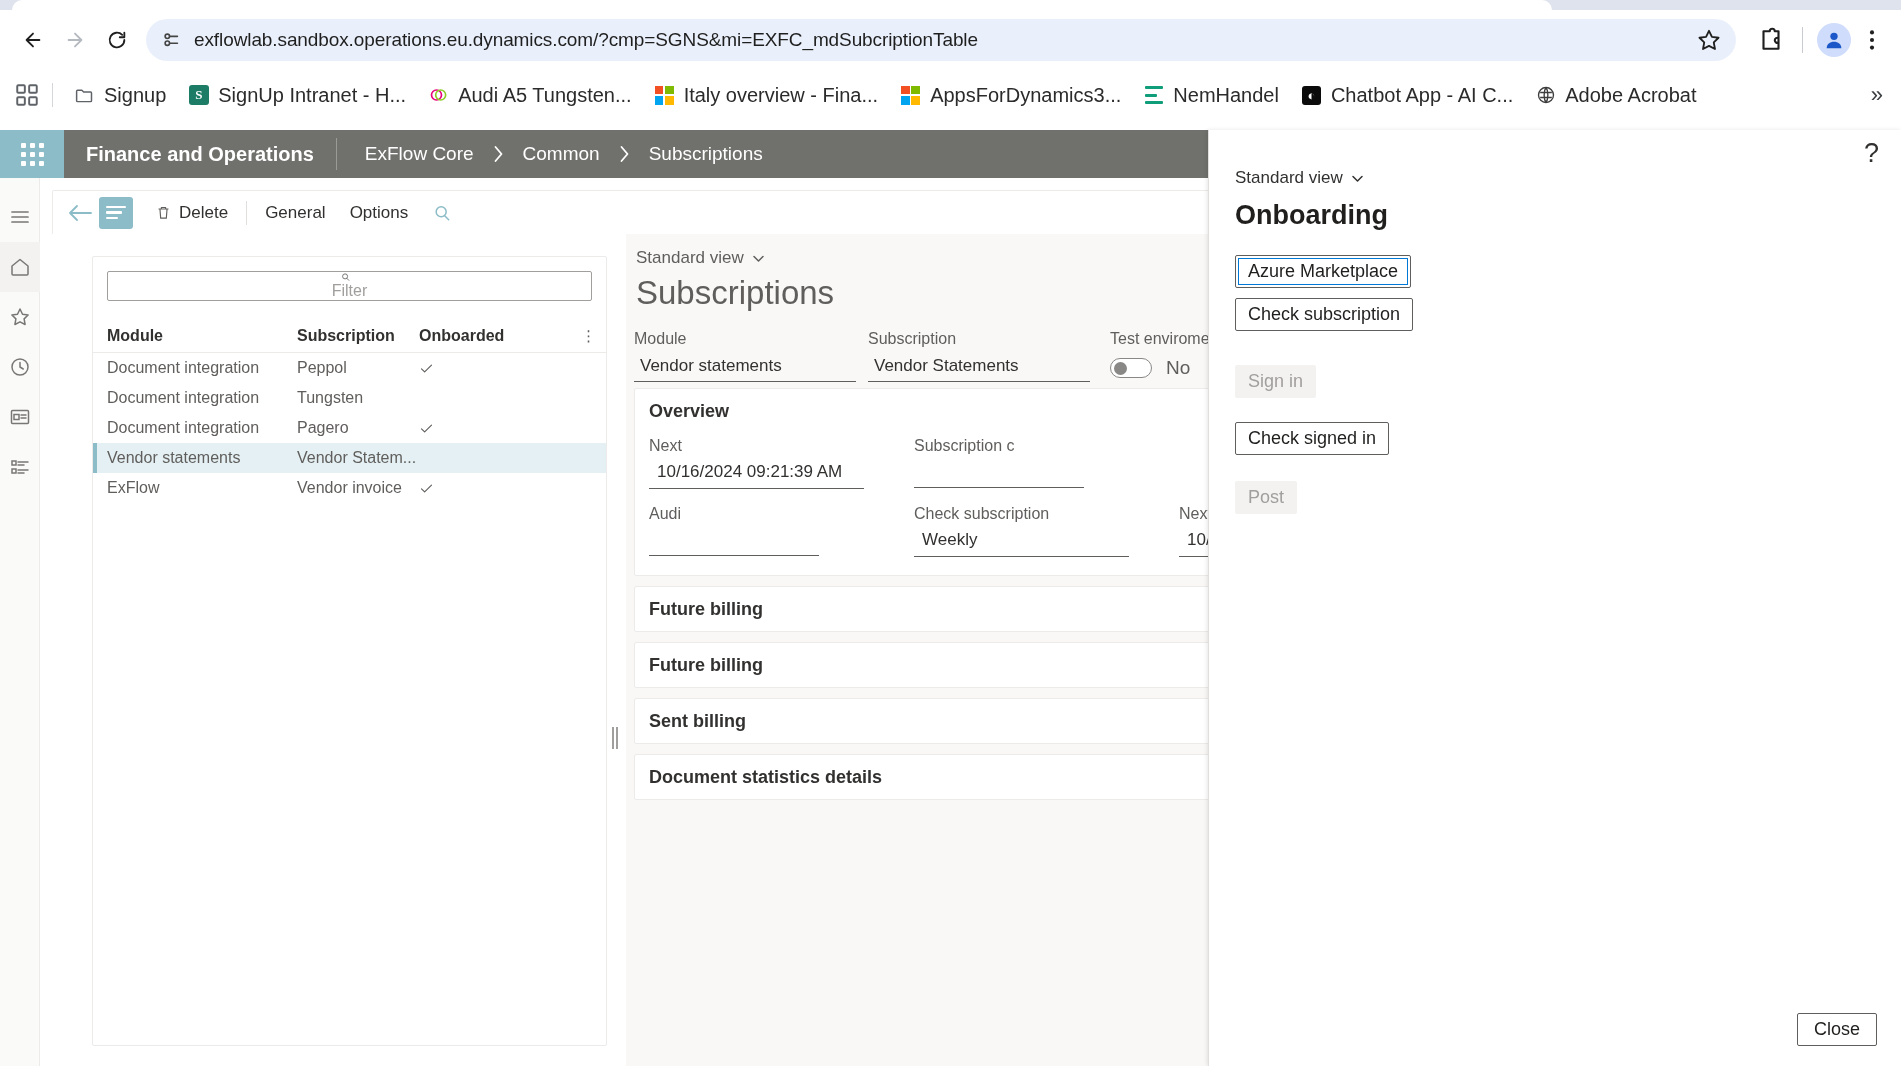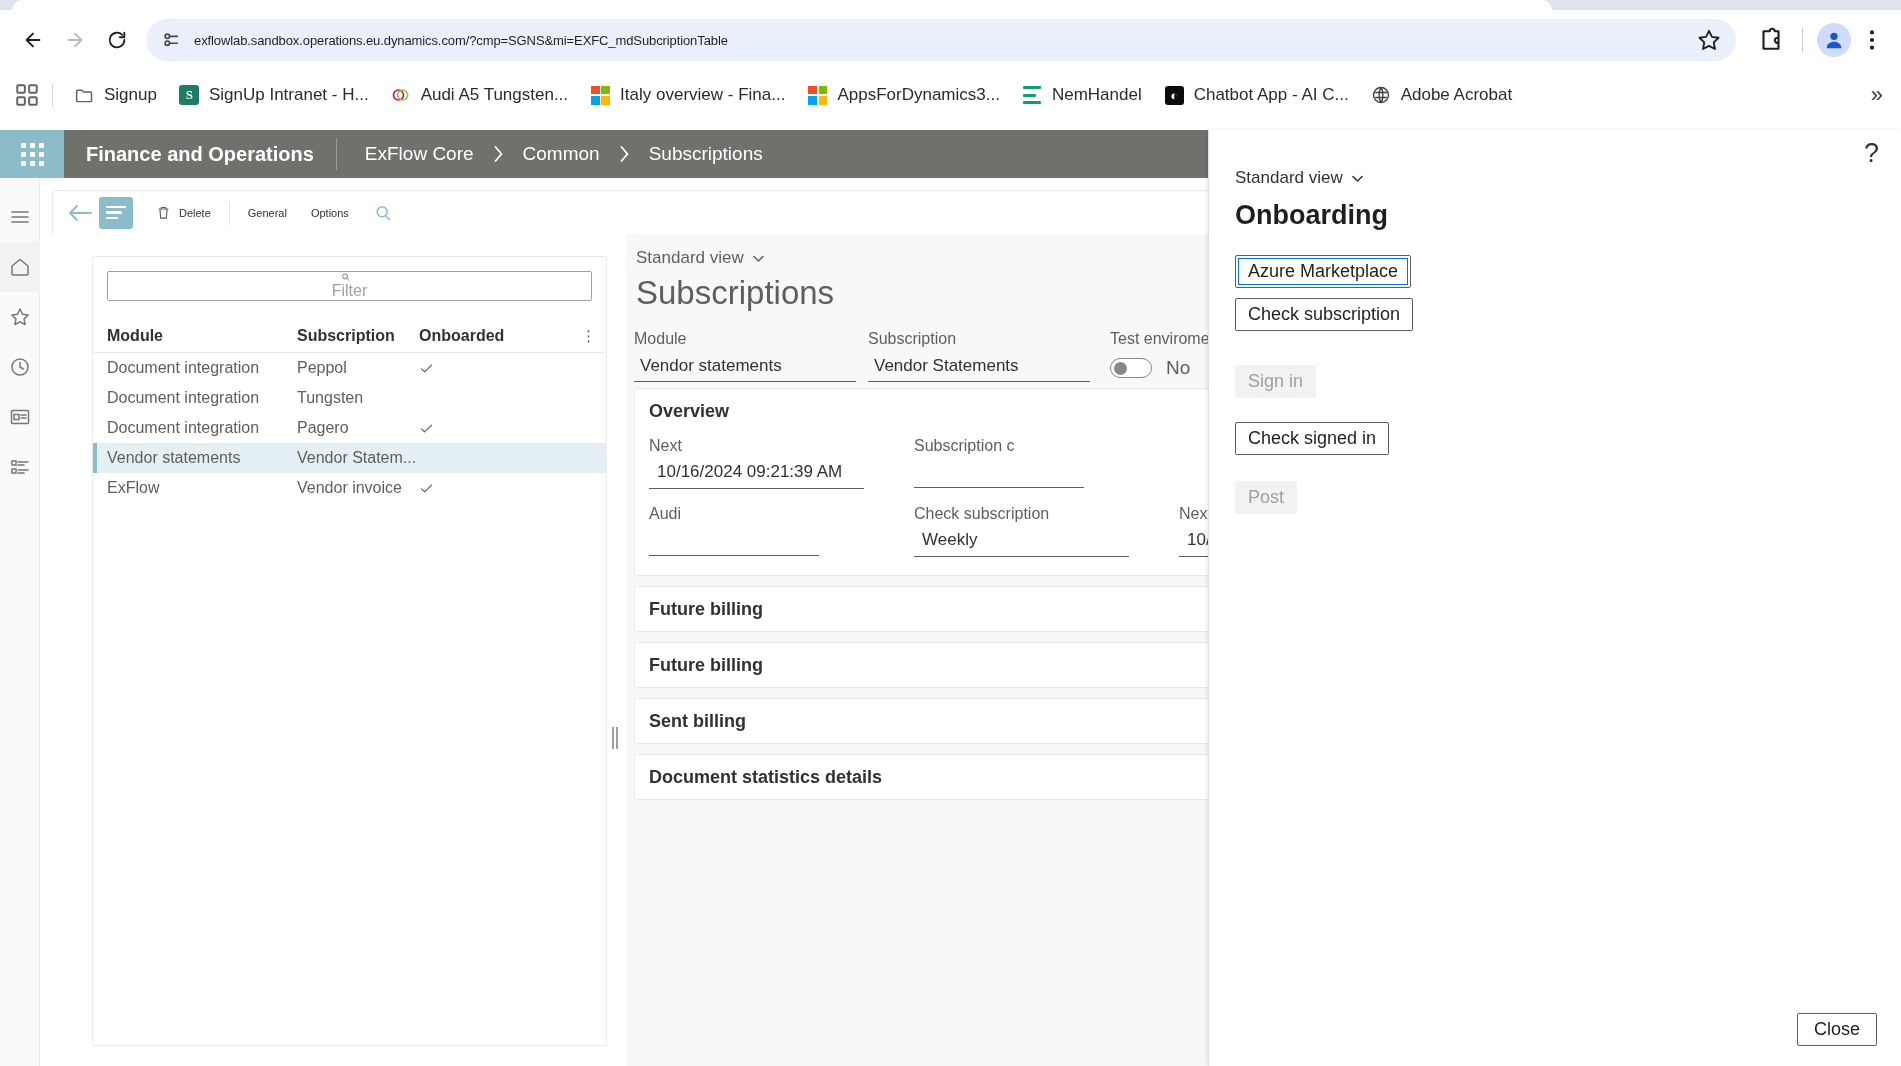--- a/index.html
+++ b/index.html
@@ -33,21 +33,21 @@
   .nav-btn.disabled { color: #b5b9c0; }
   .nav-btn svg { width: 22px; height: 22px; }
 
   .omnibox {
     flex: 1; height: 42px; margin: 0 10px 0 8px; background: #eaf0fb;
     border-radius: 21px; display: flex; align-items: center; padding: 0 14px;
     position: relative;
   }
   .omnibox .site-icon { width: 22px; height: 22px; margin-right: 12px; color: #444; flex: 0 0 auto;}
   .omnibox .url {
-    flex: 1; font-size: 13px; color: #1f1f1f; white-space: nowrap; overflow: hidden;
+    flex: 1; font-size: 19px; color: #1f1f1f; white-space: nowrap; overflow: hidden;
     letter-spacing: -0.1px;
   }
   .omnibox .star { width: 26px; height: 26px; color: #1f1f1f; flex: 0 0 auto; }
 
   .tb-icon { width: 30px; height: 30px; margin: 0 10px; color: #1f1f1f; flex: 0 0 auto; }
   .tb-sep { width: 1px; height: 26px; background: #c8cbd0; margin: 0 6px; }
   .avatar-btn {
     width: 34px; height: 34px; border-radius: 50%; background: #cfdcfb;
     display: flex; align-items: center; justify-content: center; margin: 0 8px;
   }
@@ -59,21 +59,21 @@
     height: 50px; display: flex; align-items: center; padding: 0 14px;
     background: #fff; position: relative;
   }
   .bm-apps { width: 26px; height: 26px; color: #5f6368; margin-right: 12px; }
   .bm-sep { width: 1px; height: 24px; background: #d4d6da; margin-right: 12px; }
   .bm {
     display: flex; align-items: center; height: 34px; padding: 0 9px;
     border-radius: 6px; margin-right: 4px; cursor: default;
   }
   .bm .bm-ico { width: 21px; height: 21px; margin-right: 9px; flex: 0 0 auto; display:flex; align-items:center; justify-content:center;}
-  .bm .bm-label { font-size: 17px; color: #2b2b2b; white-space: nowrap; }
+  .bm .bm-label { font-size: 20px; color: #2b2b2b; white-space: nowrap; }
   .bm-overflow {
     position: absolute; right: 18px; font-size: 22px; color: #3c4043;
   }
 
   
   .ms-logo { width: 19px; height: 19px; display: grid; grid-template-columns: 1fr 1fr; grid-template-rows: 1fr 1fr; gap: 1.5px; }
   .ms-logo i { display: block; }
   .ms-logo i:nth-child(1){ background:#f25022; }
   .ms-logo i:nth-child(2){ background:#7fba00; }
   .ms-logo i:nth-child(3){ background:#00a4ef; }
@@ -148,21 +148,21 @@
   .ap-back svg { width:26px;height:22px; }
   .ap-grid-btn {
     width: 34px; height: 32px; background: #8bbcc7; border-radius: 3px;
     display:flex;align-items:center;justify-content:center; margin-right: 10px;
   }
   .ap-grid-btn .lines { width: 20px; display:flex;flex-direction:column;gap:3px; }
   .ap-grid-btn .lines i { height:2.5px;background:#fff;display:block;border-radius:1px; }
   .ap-grid-btn .lines i:nth-child(2){ width:80%; }
   .ap-grid-btn .lines i:nth-child(3){ width:60%; }
   .ap-item {
-    display:flex; align-items:center; font-size:11px; color:#323130;
+    display:flex; align-items:center; font-size:17px; color:#323130;
     padding: 0 12px; height: 32px; white-space: nowrap;
   }
   .ap-item svg { width:17px;height:17px;margin-right:7px;color:#605e5c; }
   .ap-sep { width:1px;height:24px;background:#e1dfdd;margin:0 6px; }
   .ap-search { color:#8bbcc7; padding: 0 12px; display:flex;align-items:center; }
   .ap-search svg { width:20px;height:20px; }
 
   
   .list-panel {
     position: absolute; left: 52px; top: 78px; width: 515px; height: 790px;

